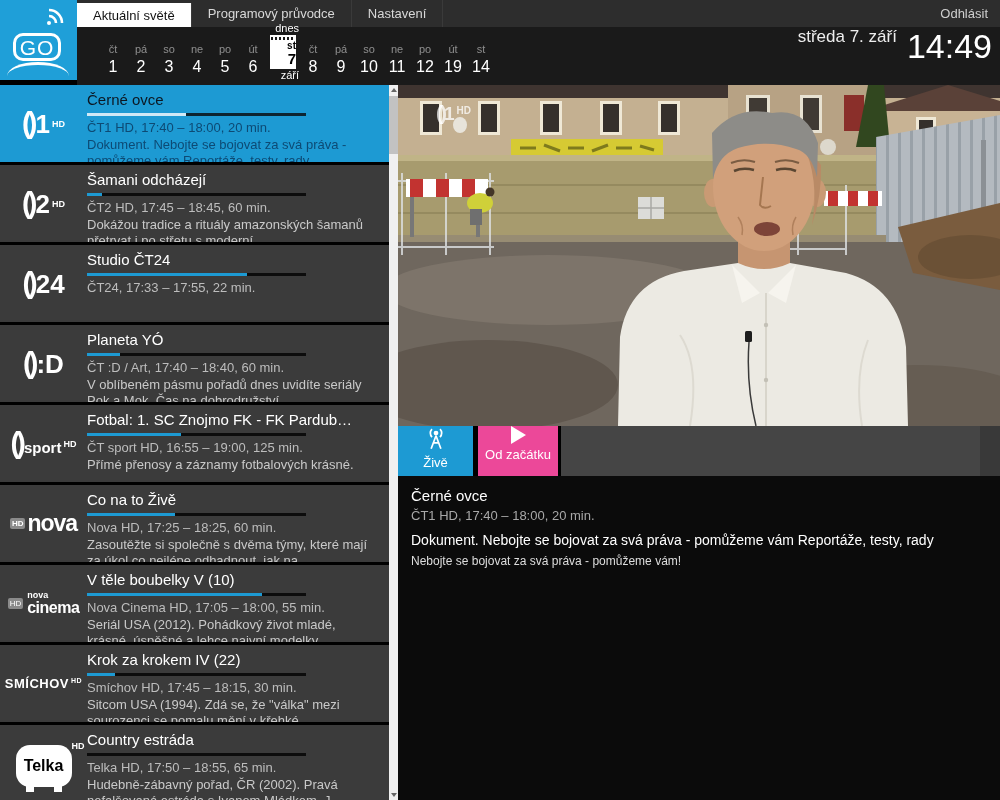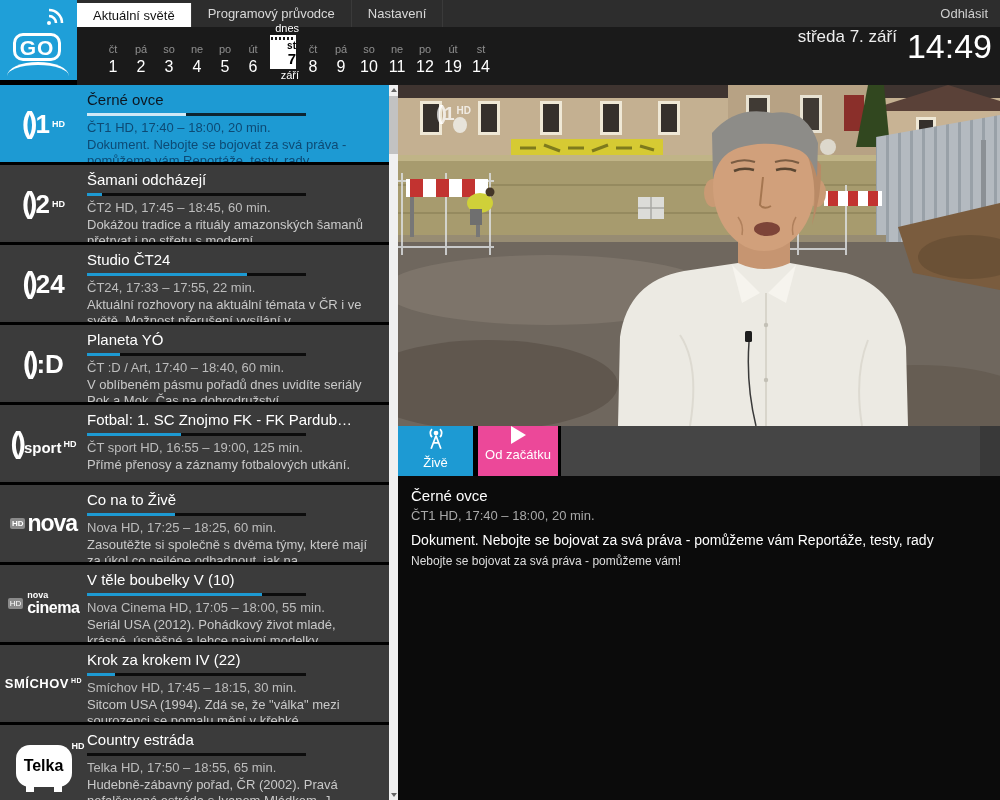--- a/index.html
+++ b/index.html
@@ -6,21 +6,21 @@
   html,body { background:#000; }
   .app {
     position: relative; width: 1000px; height: 800px; overflow: hidden;
     background: #000; font-family: "Liberation Sans", sans-serif;
   }
 
   
   .logo-box { position:absolute; left:0; top:0; width:77px; height:80px; background:#1f9fd8; }
   .go-badge {
     position:absolute; left:13px; top:33px; width:48px; height:28px;
-    border:3px solid #fff; border-radius:10px; color:#fff; font-weight:bold;
+    border:3px solid #fff; border-radius:10px; color:#fff; font-weight:normal;
     font-size:21px; text-align:center; line-height:23px; letter-spacing:1px;
   }
   .wifi { position:absolute; right:8px; top:5px; }
   .smile {
     position:absolute; left:7px; bottom:4px; width:62px; height:14px;
     border-top:3px solid #fff; border-radius:50% 50% 0 0 / 100% 100% 0 0;
   }
 
   
   .topnav {
@@ -240,21 +240,20 @@
       <div class="row">
         <div class="logo-cell">
           <div class="ct-logo"><span class="ct-br">()</span><span class="ct-num">24</span></div>
         </div>
         <div class="content-cell">
           <div class="row-title">Studio ČT24</div>
           <div class="progress">
             <div class="fill" style="width: 73%;"></div>
           </div>
           <div class="row-meta">ČT24, 17:33 – 17:55, 22 min.</div>
-          <div class="row-desc">Aktuální rozhovory na aktuální témata v ČR i ve světě. Možnost přerušení vysílání v</div>
         </div>
       </div>
       <div class="row">
         <div class="logo-cell">
           <div class="ct-logo"><span class="ct-br">()</span><span class="ct-num">:D</span></div>
         </div>
         <div class="content-cell">
           <div class="row-title">Planeta YÓ</div>
           <div class="progress">
             <div class="fill" style="width: 15%;"></div>
@@ -266,21 +265,21 @@
       <div class="row">
         <div class="logo-cell">
           <div class="ct-logo"><span class="ct-br">()</span><span class="ct-word">sport</span><span class="hd-sup">HD</span></div>
         </div>
         <div class="content-cell">
           <div class="row-title">Fotbal: 1. SC Znojmo FK - FK Pardub…</div>
           <div class="progress">
             <div class="fill" style="width: 43%;"></div>
           </div>
           <div class="row-meta">ČT sport HD, 16:55 – 19:00, 125 min.</div>
-          <div class="row-desc">Přímé přenosy a záznamy fotbalových utkání.</div>
+          <div class="row-desc">Přímé přenosy a záznamy fotbalových krásné.</div>
         </div>
       </div>
       <div class="row">
         <div class="logo-cell">
           <div class="nova-logo">
             <span class="hd-chip">HD</span>
             <span class="nova-text">nova</span>
           </div>
         </div>
         <div class="content-cell">

